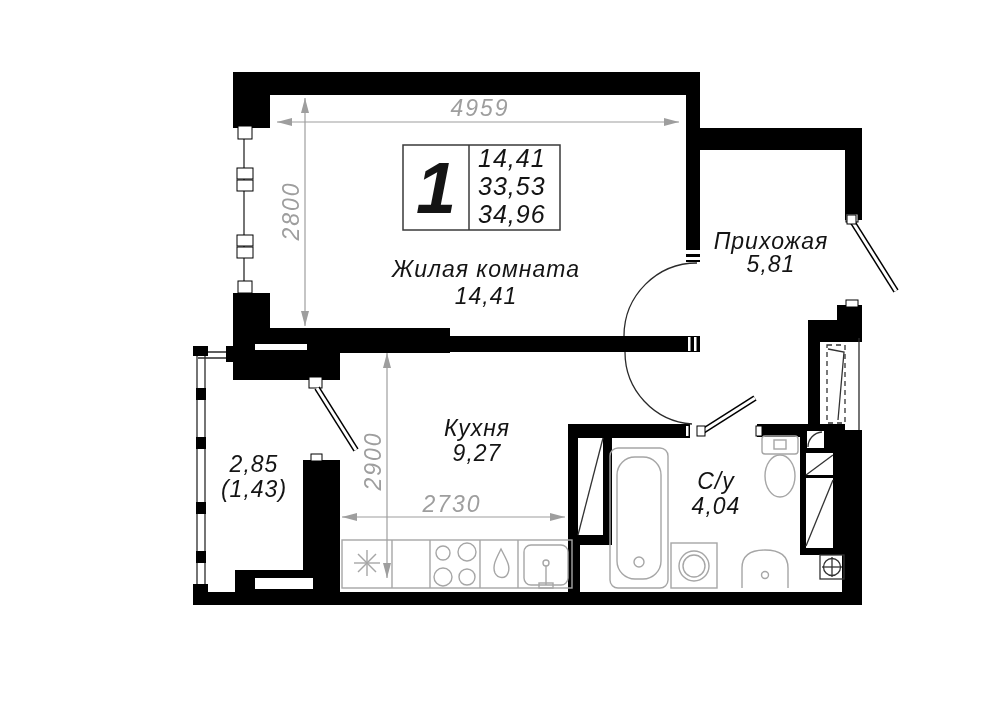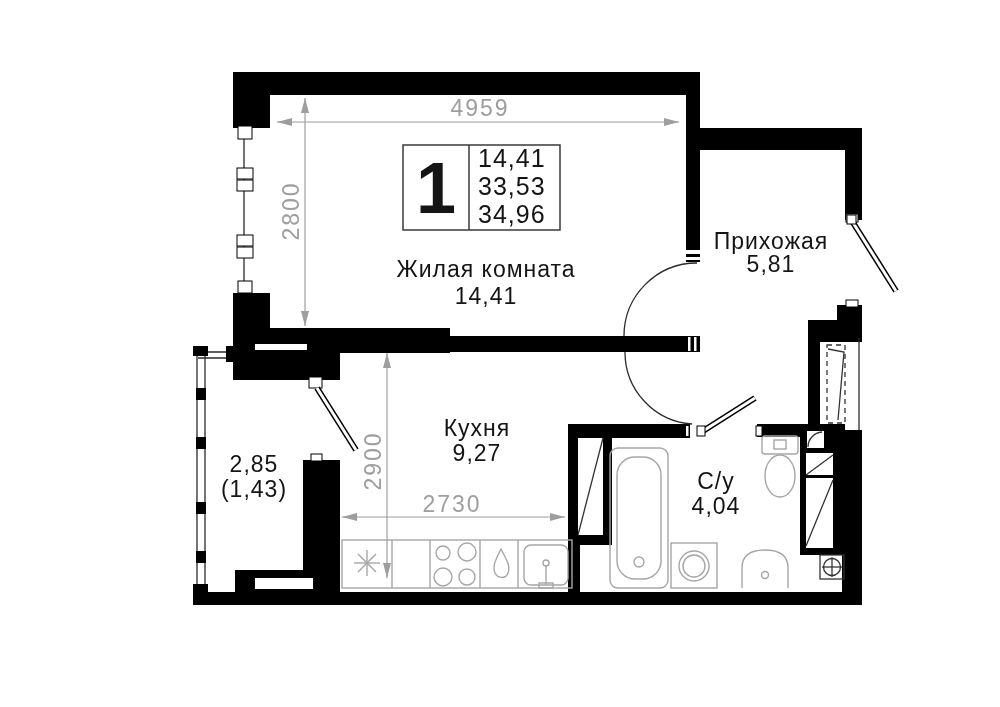--- a/index.html
+++ b/index.html
@@ -4,21 +4,21 @@
 <style>
   :root{
     --wall:#000000;
     --dim:#9e9e9e;
     --fixture:#a6a6a6;
     --label:#141414;
     --bg:#ffffff;
   }
   html,body{margin:0;padding:0;background:var(--bg);}
   .page{position:relative;width:1000px;height:605px;background:var(--bg);overflow:hidden;
-        font-family:"Liberation Sans","DejaVu Sans",sans-serif;}
+        font-family:"Liberation Sans","DejaVu Sans",sans-serif;font-style:italic;}
   svg{position:absolute;left:0;top:0;}
   .wall{fill:var(--wall);stroke:none;}
   .hole{fill:#ffffff;stroke:none;}
   .jamb{fill:#ffffff;stroke:#000000;stroke-width:1;}
   .thin{stroke:#2a2a2a;stroke-width:1.3;fill:none;}
   .fx{stroke:var(--fixture);stroke-width:1.4;fill:none;}
   .dk{stroke:#333333;stroke-width:1.3;fill:none;}
   .dim{stroke:var(--dim);stroke-width:1.2;fill:none;}
   .dimarrow{fill:var(--dim);stroke:none;}
   .dimtext{fill:var(--dim);font-size:23px;letter-spacing:2px;}

